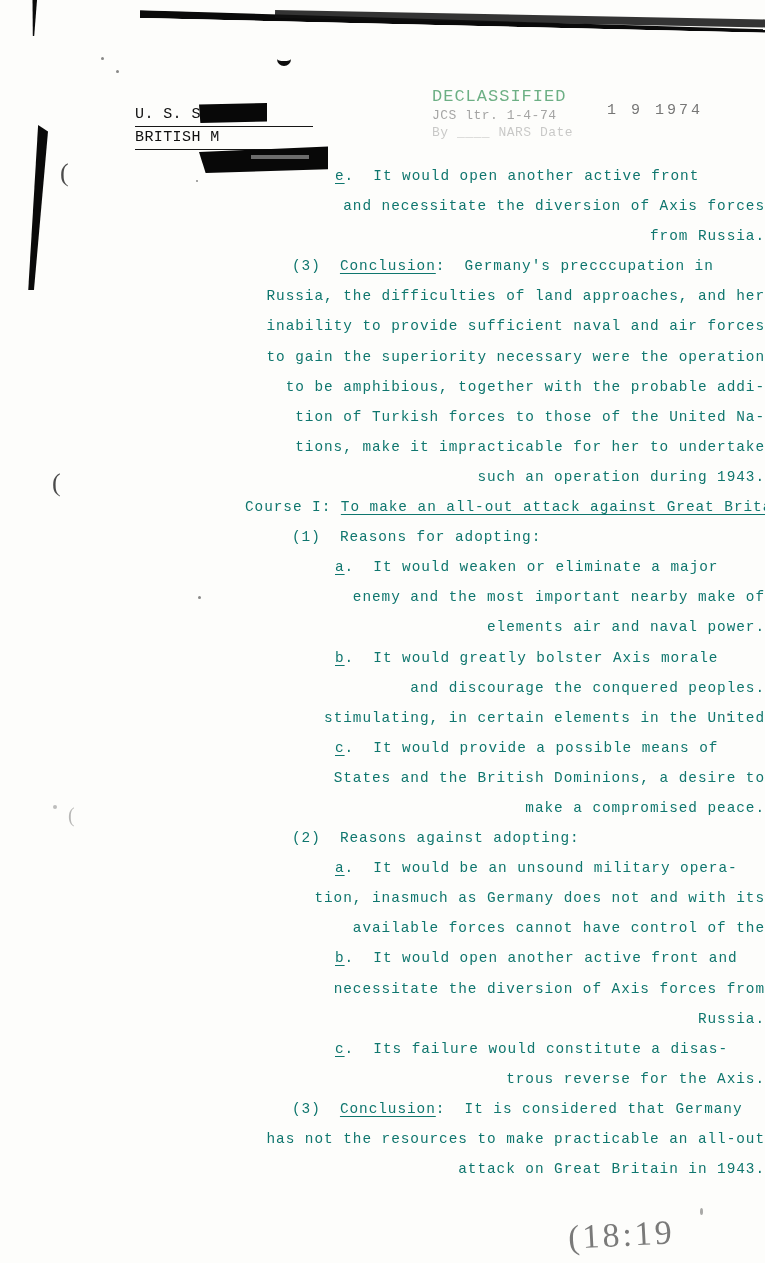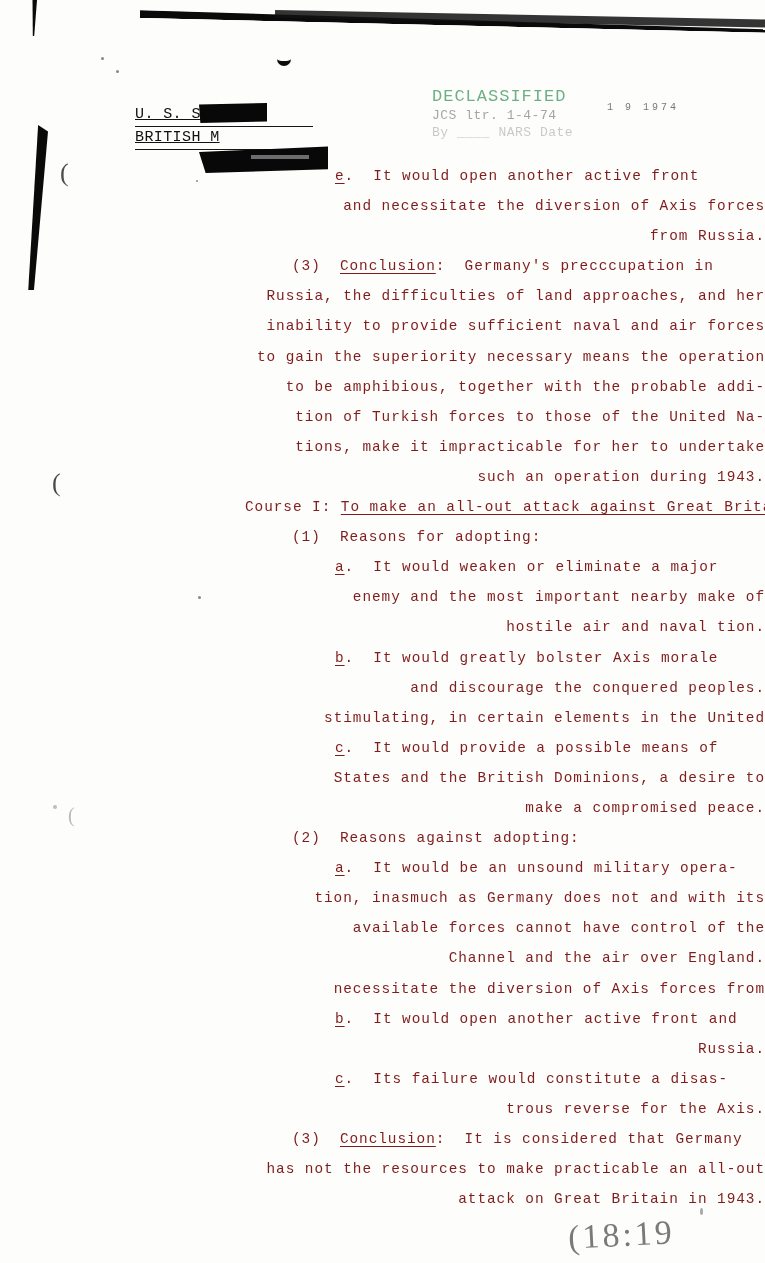--- a/index.html
+++ b/index.html
@@ -103,42 +103,42 @@
     letter-spacing: .5px;
     opacity: .55;
     white-space: nowrap;
     margin-top: 2px;
   }
   .stamp-line.ghost { opacity: .32; }
   .stamp-date {
     position: absolute;
     left: 175px;
     top: 44px;
-    font-size: 10px;
+    font-size: 15px;
     letter-spacing: 3px;
     color: #3d3d3d;
     opacity: .7;
     white-space: nowrap;
   }
 
   
   .doc-header {
     position: absolute;
     left: 135px;
     top: 106px;
     width: 330px;
   }
   .hdr-line {
     position: relative;
     height: 23px;
     font-size: 15px;
     letter-spacing: .4px;
     white-space: nowrap;
   }
-  .hdr-text { position: relative; z-index: 1; text-decoration: underline; }
+  .hdr-text { position: relative; z-index: 1; }
   .hdr-rule {
     position: absolute;
     left: 0;
     bottom: 2px;
     width: 178px;
     border-bottom: 1.6px solid #161616;
   }
   .redaction {
     position: absolute;
     background: #080808;
@@ -167,21 +167,21 @@
     left: 0;
     top: 168px;
     width: 765px;
   }
   .ln {
     position: relative;
     height: 30.1px;
     font-size: 14.4px;
     letter-spacing: .95px;
     white-space: pre;
-    color: #7f1d1d;
+    color: #0f766e;
   }
   .ln.i0 { padding-left: 245px; text-align: right; }   
   .ln.i1 { padding-left: 292px; }   
   .ln.i2 { padding-left: 335px; }   
   .u { text-decoration: underline; text-underline-offset: 3px; }
 
   
   .handwriting {
     position: absolute;
     left: 568px;
@@ -239,43 +239,42 @@
     </div>
   </div>
 
   <div class="body" id="body-lines">
       <div class="ln i2"><span class="u">e</span>.  It would open another active front</div>
       <div class="ln i0">and necessitate the diversion of Axis forces</div>
       <div class="ln i0">from Russia.</div>
       <div class="ln i1">(3)  <span class="u">Conclusion</span>:  Germany's precccupation in</div>
       <div class="ln i0">Russia, the difficulties of land approaches, and her</div>
       <div class="ln i0">inability to provide sufficient naval and air forces</div>
-      <div class="ln i0">to gain the superiority necessary means the operation</div>
+      <div class="ln i0">to gain the superiority necessary were the operation</div>
       <div class="ln i0">to be amphibious, together with the probable addi-</div>
       <div class="ln i0">tion of Turkish forces to those of the United Na-</div>
       <div class="ln i0">tions, make it impracticable for her to undertake</div>
       <div class="ln i0">such an operation during 1943.</div>
       <div class="ln i0">Course I: <span class="u">To make an all-out attack against Great Britain</span></div>
       <div class="ln i1">(1)  Reasons for adopting:</div>
       <div class="ln i2"><span class="u">a</span>.  It would weaken or eliminate a major</div>
       <div class="ln i0">enemy and the most important nearby make of</div>
-      <div class="ln i0">hostile air and naval tion.</div>
+      <div class="ln i0">elements air and naval power.</div>
       <div class="ln i2"><span class="u">b</span>.  It would greatly bolster Axis morale</div>
       <div class="ln i0">and discourage the conquered peoples.</div>
       <div class="ln i0">stimulating, in certain elements in the United</div>
       <div class="ln i2"><span class="u">c</span>.  It would provide a possible means of</div>
       <div class="ln i0">States and the British Dominions, a desire to</div>
       <div class="ln i0">make a compromised peace.</div>
       <div class="ln i1">(2)  Reasons against adopting:</div>
       <div class="ln i2"><span class="u">a</span>.  It would be an unsound military opera-</div>
       <div class="ln i0">tion, inasmuch as Germany does not and with its</div>
       <div class="ln i0">available forces cannot have control of the</div>
-      <div class="ln i0">Channel and the air over England.</div>
+      <div class="ln i2"><span class="u">b</span>.  It would open another active front and</div>
       <div class="ln i0">necessitate the diversion of Axis forces from</div>
-      <div class="ln i2"><span class="u">b</span>.  It would open another active front and</div>
       <div class="ln i0">Russia.</div>
       <div class="ln i2"><span class="u">c</span>.  Its failure would constitute a disas-</div>
       <div class="ln i0">trous reverse for the Axis.</div>
       <div class="ln i1">(3)  <span class="u">Conclusion</span>:  It is considered that Germany</div>
       <div class="ln i0">has not the resources to make practicable an all-out</div>
       <div class="ln i0">attack on Great Britain in 1943.</div>
     </div>
 
   <div class="handwriting">(18:19</div>
 </div>

